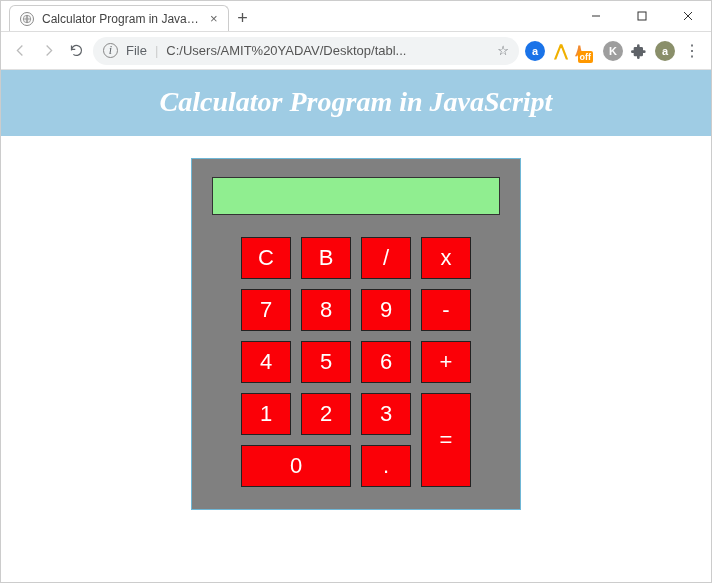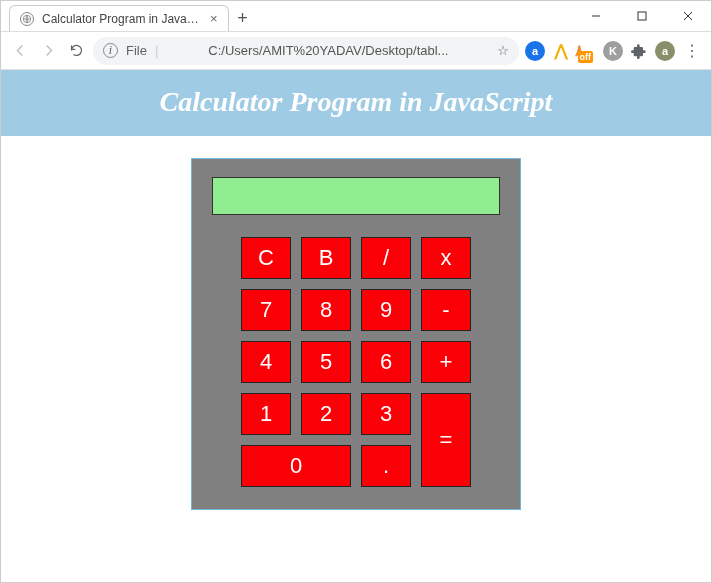--- a/index.html
+++ b/index.html
@@ -18,21 +18,21 @@
   .win-controls { margin-left: auto; display: flex; }
   .win-btn { width: 46px; height: 31px; display: flex; align-items: center; justify-content: center; color: #333; }
   .win-btn svg { width: 10px; height: 10px; }
 
   .toolbar { height: 38px; display: flex; align-items: center; gap: 6px; padding: 0 8px; border-bottom: 1px solid #e0e0e0; }
   .tool-icn { width: 22px; height: 22px; display: flex; align-items: center; justify-content: center; color: #5f6368; border-radius: 50%; }
   .tool-icn.disabled { color: #bbb; }
   .tool-icn svg { width: 15px; height: 15px; }
   .omnibox { flex: 1; height: 28px; background: #f1f3f4; border-radius: 14px; display: flex; align-items: center; padding: 0 10px; gap: 8px; font-size: 13px; color: #5f6368; }
   .omnibox .file-badge { font-size: 12px; border:1px solid #888; border-radius:50%; width:15px;height:15px; display:flex;align-items:center;justify-content:center; font-family:serif; font-style:italic;}
-  .omnibox .url { white-space: nowrap; overflow: hidden; text-overflow: ellipsis; flex:1; color:#555;margin-left:42px;}
+  .omnibox .url { white-space: nowrap; overflow: hidden; text-overflow: ellipsis; flex:1; color:#555;}
   .omnibox .star { color:#5f6368; }
   .ext-icn { width:20px;height:20px;border-radius:50%;display:flex;align-items:center;justify-content:center;font-size:11px;font-weight:bold;color:#fff; }
   .ext-a{background:#1a73e8;} .ext-k{background:#9e9e9e;} .ext-puzzle{color:#5f6368;background:none;}
   .ext-user{background:#8a8f6a;}
   .dots{color:#5f6368;letter-spacing:0;font-size:16px;line-height:0;}
   .ext-orange{background:#ff9800;font-size:9px;padding:1px 2px;border-radius:2px;color:#fff;width:auto;height:auto;}
   .ext-flame{color:#f28b30;background:none;font-size:16px;}
 
   .content { flex:1; overflow:auto; }
   .banner { background:#9fcce4; text-align:center; font-family: Georgia, "Times New Roman", serif; font-weight:bold; font-style:italic; color:#fff; font-size:28px; padding:16px 0 18px; }

